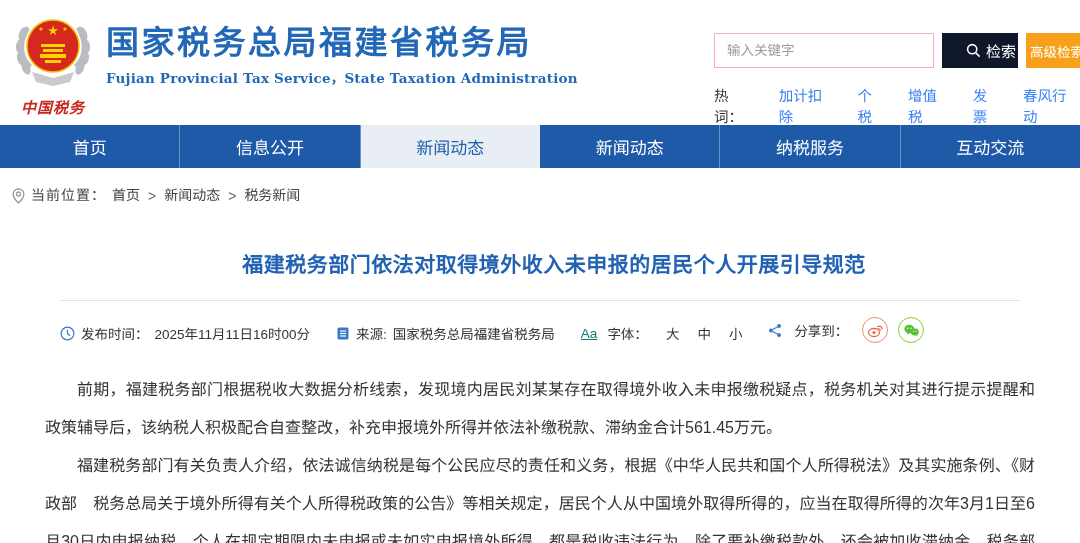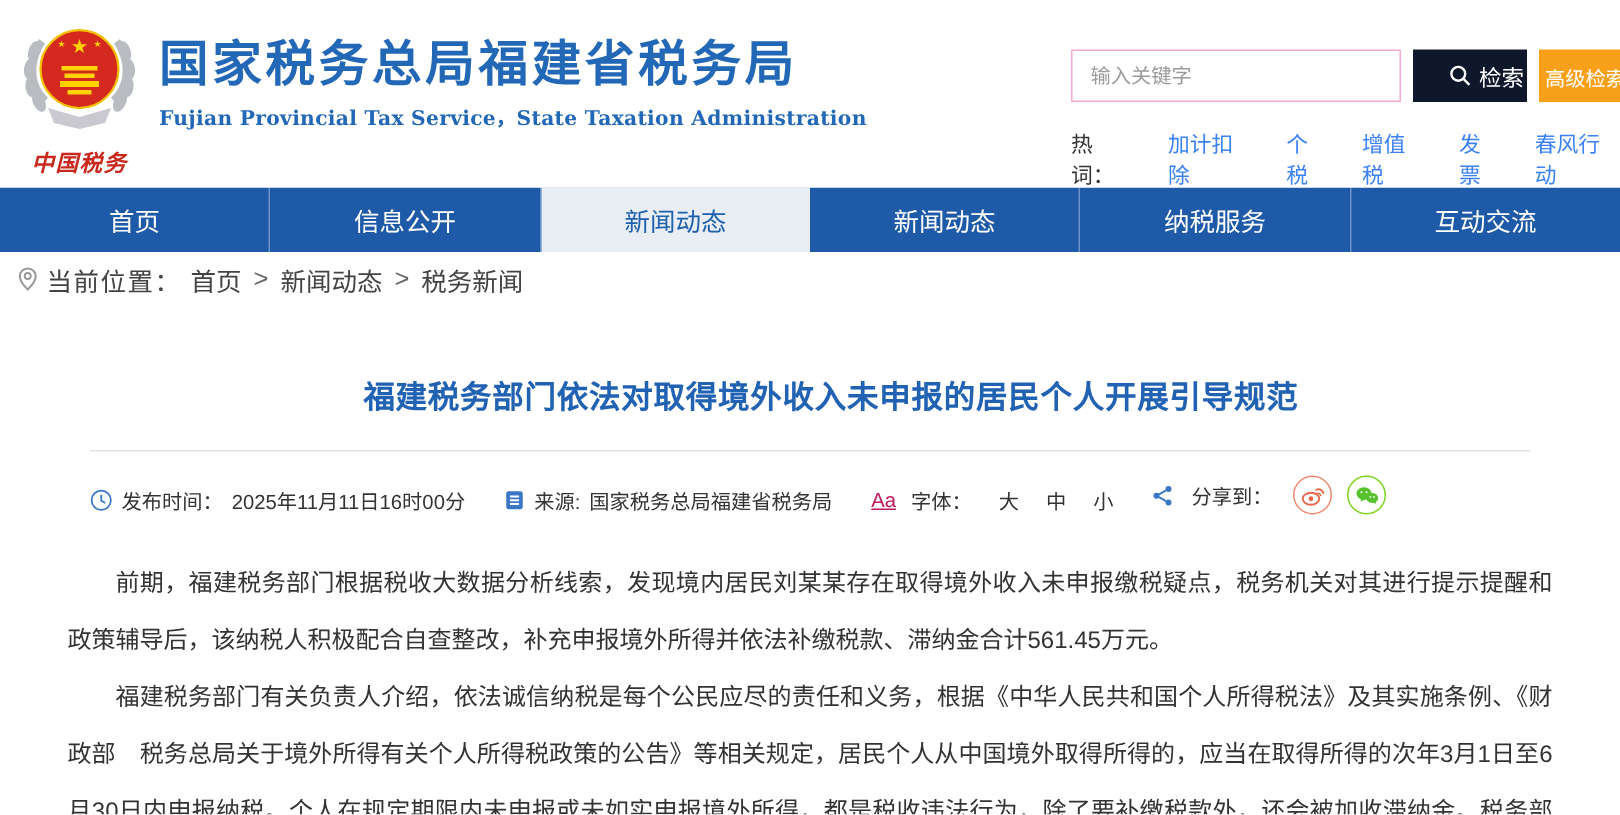--- a/index.html
+++ b/index.html
@@ -25,33 +25,33 @@
   .hotwords .hw-label { color:#333; }
   .hotwords a { color:#3b82f6; text-decoration:none; cursor:pointer; }
 
   
   .nav { display:flex; height:43px; background:#1e5aa8; }
   .nav-item { flex:1 1 0; display:flex; align-items:center; justify-content:center; color:#fff; font-size:17px; cursor:pointer; border-right:1px solid rgba(255,255,255,0.35); }
   .nav-item:last-child { border-right:none; }
   .nav-item.active { background:#e9eef5; color:#2061ad; border-right:none; }
 
   
-  .breadcrumb { display:flex; align-items:center; height:36px; padding-left:12px; font-size:17px; color:#444; }
+  .breadcrumb { display:flex; align-items:flex-end; height:36px; padding-left:12px; font-size:14px; color:#444; }
   .breadcrumb .crumb { color:#444; text-decoration:none; cursor:pointer; margin:0 6px; }
   .breadcrumb .sep { color:#666; margin:0 2px; }
   .bc-label { margin-left:6px; letter-spacing:1px; }
 
   
   .article-title { margin-top:44px; text-align:center; color:#2162b3; font-size:21px; font-weight:bold; letter-spacing:0.5px;padding-left:28px; }
   .title-divider { margin:22px 60px 0 60px; border-top:1px solid #e3e3e3; }
   .meta-row { display:flex; align-items:flex-end; margin:16px 60px 0 60px; font-size:13.5px; color:#333; }
   .meta-item { display:flex; align-items:center; gap:6px; }
   .meta-gap { width:26px; }
   .meta-ico { display:inline-flex; align-items:center; }
-  .aa-link { color:#be185d; text-decoration:underline; font-size:13.5px; cursor:pointer; margin-right:4px; }
+  .aa-link { color:#0f766e; text-decoration:underline; font-size:13.5px; cursor:pointer; margin-right:4px; }
   .font-size-link { color:#333; margin-left:12px; cursor:pointer; }
   .share-label { margin-left:6px; }
   .share-icons { display:flex; gap:10px; margin-left:8px; }
   .share-icon { width:26px; height:26px; border-radius:50%; display:flex; align-items:center; justify-content:center; cursor:pointer; background:#fff; }
   .icon-weibo { border:1px solid #ef8a71; }
   .icon-wechat { border:1px solid #7ed321; }
 
   .body-text { margin-top:28px; padding:0 45px; font-size:16px; line-height:38px; color:#333; text-align:justify; }
   .body-text p { text-indent:2em; margin-bottom:0; }
   .body-text p + p { margin-top:0; }

